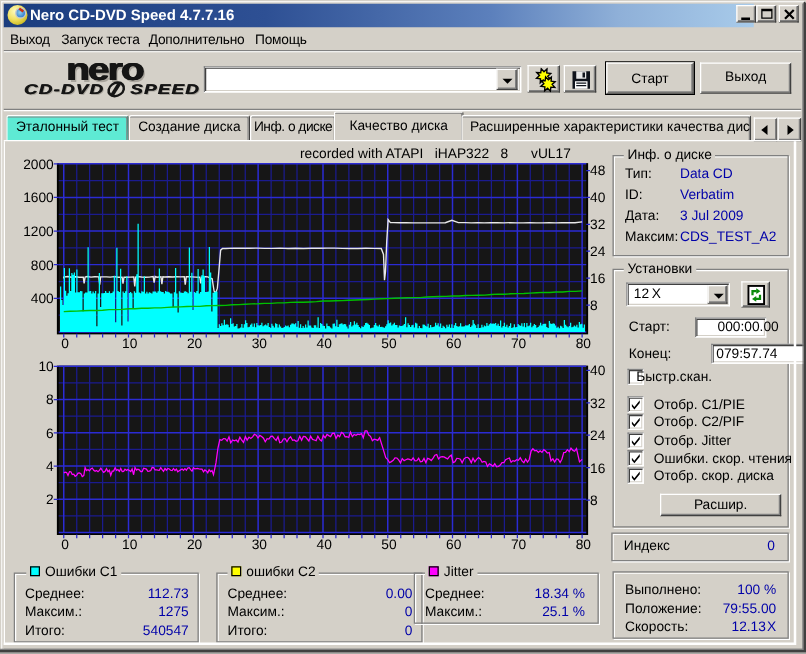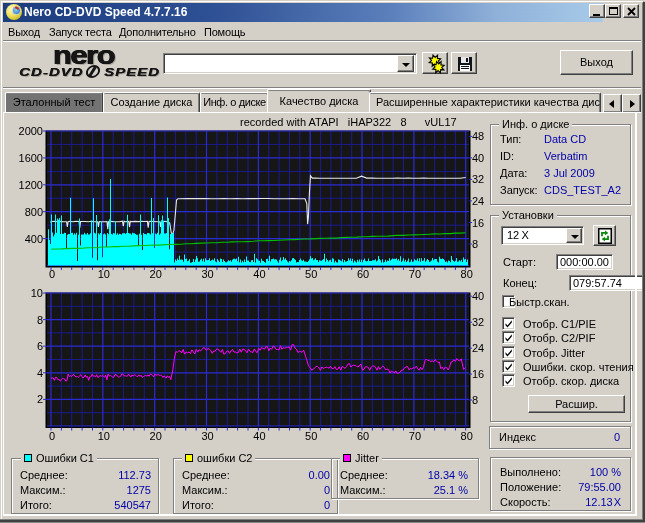--- a/index.html
+++ b/index.html
@@ -71,26 +71,29 @@
     <svg class="ab" style="left:5px;top:3px" width="16" height="16" viewBox="0 0 16 16">
       <rect x="1" y="1" width="14" height="14" fill="#10141c"></rect>
       <rect x="4" y="1" width="8" height="6" fill="#e8e8e8"></rect>
       <rect x="9" y="2" width="2" height="4" fill="#10141c"></rect>
       <rect x="3" y="9" width="10" height="6" fill="#fff"></rect>
       <rect x="4" y="10" width="8" height="1" fill="#10141c"></rect>
       <rect x="4" y="12" width="8" height="1" fill="#10141c"></rect>
     </svg>
   </div>
 
+  <div class="ab" style="left:481px;top:7px;width:72px;height:27px;border:1px solid #000">
+    <div class="btn" style="width:100%;height:100%;line-height:24px">Старт</div>
+  </div>
   <div class="ab btn" style="left:557px;top:8px;width:73px;height:25px;line-height:23px">Выход</div>
 </div>
 <div class="ab" style="left:3px;top:87px;width:638px;height:2px;border-top:1px solid #808080;border-bottom:1px solid #fff"></div>
 
 <div class="ab" style="left:0;top:89px;width:645px;height:24px">
-  <div class="ab" style="left:5px;top:3px;width:98px;height:21px;background:#737373;border:1px solid;border-color:#fff #404040 #d4d0c8 #fff;border-radius:2px 2px 0 0;box-shadow:inset -1px 1px 0 #808080;text-align:center;line-height:19px;white-space:nowrap;overflow:hidden">Эталонный тест</div>
+  <div class="ab" style="left:5px;top:3px;width:98px;height:21px;background:#5eead4;border:1px solid;border-color:#fff #404040 #d4d0c8 #fff;border-radius:2px 2px 0 0;box-shadow:inset -1px 1px 0 #808080;text-align:center;line-height:19px;white-space:nowrap;overflow:hidden">Эталонный тест</div>
   <div class="ab" style="left:103px;top:3px;width:97px;height:21px;background:#d4d0c8;border:1px solid;border-color:#fff #404040 #d4d0c8 #fff;border-radius:2px 2px 0 0;box-shadow:inset -1px 1px 0 #808080;text-align:center;line-height:19px;white-space:nowrap;overflow:hidden">Создание диска</div>
   <div class="ab" style="left:200px;top:3px;width:69px;height:21px;background:#d4d0c8;border:1px solid;border-color:#fff #404040 #d4d0c8 #fff;border-radius:2px 2px 0 0;box-shadow:inset -1px 1px 0 #808080;text-align:center;line-height:19px;white-space:nowrap;overflow:hidden;letter-spacing:-0.4px">Инф. о диске</div>
   <div class="ab" style="left:267px;top:0;width:104px;height:24px;background:#d4d0c8;border:1px solid;border-color:#fff #404040 #d4d0c8 #fff;border-radius:2px 2px 0 0;box-shadow:inset -1px 1px 0 #808080;text-align:center;line-height:22px;white-space:nowrap;overflow:hidden">Качество диска</div>
 
   <div class="ab" style="left:369px;top:3px;width:232px;height:21px;background:#d4d0c8;border:1px solid;border-color:#fff #404040 #d4d0c8 #fff;border-radius:2px 2px 0 0;box-shadow:inset -1px 1px 0 #808080;line-height:19px;padding-left:6px;overflow:hidden;white-space:nowrap">Расширенные характеристики качества дис</div>
 
   <div class="ab btn" style="left:603px;top:5px;width:19px;height:19px">
       <div class="ab" style="left:5px;top:5px;width:0;height:0;border:4px solid transparent;border-right:5px solid #000;border-left:none"></div>
     </div>
   <div class="ab btn" style="left:622px;top:5px;width:19px;height:19px">
@@ -157,21 +160,21 @@
 </svg>
 
 <div class="ab etch" style="left:490px;top:124px;width:141px;height:81px">
   <div class="gtitle">Инф. о диске</div>
   <div class="ab" style="left:9px;top:8px">Тип:</div>
     <div class="ab blue" style="left:53px;top:8px">Data CD</div>
   <div class="ab" style="left:9px;top:25px">ID:</div>
     <div class="ab blue" style="left:53px;top:25px">Verbatim</div>
   <div class="ab" style="left:9px;top:42px">Дата:</div>
     <div class="ab blue" style="left:53px;top:42px">3 Jul 2009</div>
-  <div class="ab" style="left:9px;top:59px">Запуск:</div>
+  <div class="ab" style="left:9px;top:59px">Максим:</div>
     <div class="ab blue" style="left:53px;top:59px">CDS_TEST_A2</div>
 </div>
 
 <div class="ab etch" style="left:490px;top:215px;width:141px;height:207px">
   <div class="gtitle">Установки</div>
   <div class="sunk ab" style="left:10px;top:10px;width:83px;height:19px">
     <span class="ab" style="left:5px;top:2px">12 X</span>
     <div class="ab btn" style="left:64px;top:1px;width:16px;height:15px">
         <div class="ab" style="left:4px;top:6px;width:0;height:0;border:4px solid transparent;border-top:4px solid #000;border-bottom:none"></div>
       </div>
@@ -181,21 +184,21 @@
       <rect x="1.75" y="0.75" width="12.5" height="14.5" fill="#fff" stroke="#000" stroke-width="1.5"></rect>
       <g stroke="#0a8a0a" stroke-width="1.8" fill="none">
         <path d="M5 8.2 V4.9 H8.3"></path>
         <path d="M11 7.8 V11.1 H7.7"></path>
       </g>
       <path d="M8 2.6 L11.4 4.9 L8 7.2 Z" fill="#0a8a0a"></path>
       <path d="M8 8.8 L4.6 11.1 L8 13.4 Z" fill="#0a8a0a"></path>
     </svg>
   </div>
   <div class="ab" style="left:12px;top:40px">Старт:</div>
-  <div class="sunk ab" style="left:65px;top:38px;width:57px;height:16px;line-height:14px;padding-left:3px">000:00.00</div>
+  <div class="sunk ab" style="left:65px;top:38px;width:57px;height:16px;line-height:14px;padding-left:17px">000:00.00</div>
   <div class="ab" style="left:12px;top:61px">Конец:</div>
   <div class="sunk ab" style="left:78px;top:59px;width:79px;height:16px;line-height:14px;padding-left:3px">079:57.74</div>
   <div class="ab" style="left:11px;top:73px;width:120px;height:14px">
     <div class="cb" style="top:6px"></div>
       <span class="ab" style="left:7px;top:7px">Быстр.скан.</span>
   </div>
   <div class="ab" style="left:11px;top:101px">
       <div class="cb">
         <svg class="ck" width="9" height="9" viewBox="0 0 9 9">
           <path d="M1.5 4.2 L3.5 6.6 L7.8 1.2 L7.8 3.4 L3.5 8.6 L1.5 6.2 Z" fill="#000"></path>

